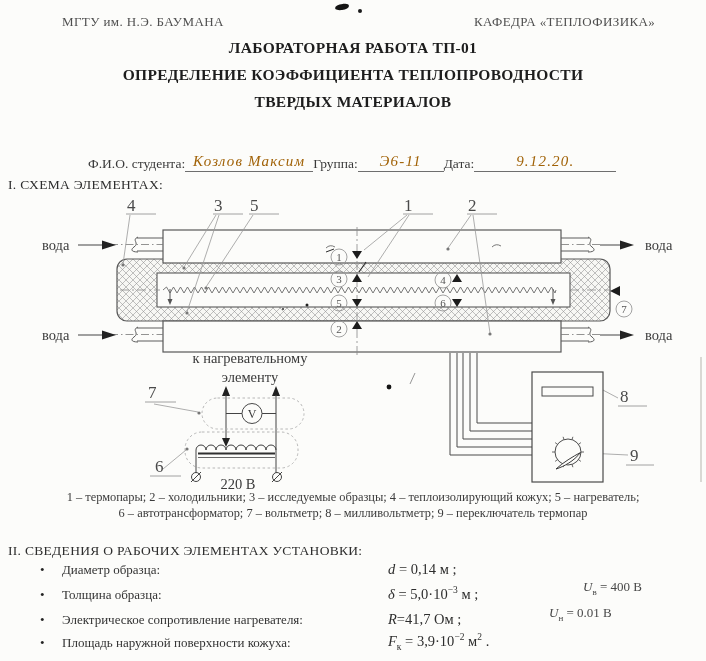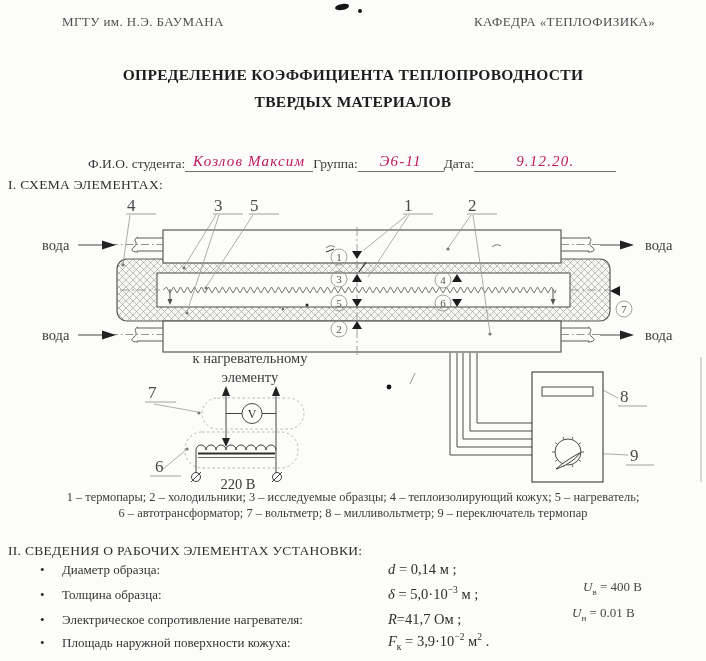--- a/index.html
+++ b/index.html
@@ -6,21 +6,21 @@
   .page{
     position:relative;width:706px;height:661px;margin:0 auto;
     background:#fcfcfa;overflow:hidden;
     font-family:"Liberation Serif","DejaVu Serif",serif;color:#2f2f2f;
   }
   .abs{position:absolute;}
   .org{font-size:13px;color:#4f4f4f;letter-spacing:.4px;}
   .title-line{width:100%;text-align:center;font-weight:bold;font-size:15.5px;color:#1d1d1d;letter-spacing:.3px;}
   .student-row{top:154px;left:88px;font-size:13.5px;color:#3a3a3a;white-space:nowrap;display:flex;align-items:flex-end;}
   .blank{display:inline-block;border-bottom:1.1px solid #6e6e6e;text-align:center;position:relative;height:17px;}
-  .hand{font-style:italic;font-size:15px;color:#be185d;letter-spacing:1.2px;position:relative;top:-1px;white-space:nowrap;}
+  .hand{font-style:italic;font-size:15px;color:#a16207;letter-spacing:1.2px;position:relative;top:-1px;white-space:nowrap;}
   .sec-head{font-size:13.5px;color:#2d2d2d;letter-spacing:.3px;}
   .legend{width:100%;text-align:center;font-size:12.4px;color:#3b3b3b;}
   .item-label{font-size:13px;color:#333;}
   .bullet{font-size:13px;color:#222;}
   .formula{font-size:14.5px;color:#2e2e2e;white-space:nowrap;}
   .fvar{font-style:italic;}
   .formula sub{font-size:9.5px;}
   .formula sup{font-size:9.5px;}
   .side-note{font-size:13px;color:#474747;white-space:nowrap;}
   .side-note .fvar{font-style:italic;}
@@ -33,20 +33,21 @@
 </head>
 <body>
 
 <div class="page">
 
   <div class="abs ink-blob" style="left:335px;top:4px;width:14px;height:6px;transform:rotate(-7deg);"></div>
   <div class="abs ink-dot" style="left:358px;top:9px;width:4px;height:4px;"></div>
 
   <div class="abs org" style="left:474px;top:14px;">КАФЕДРА «ТЕПЛОФИЗИКА»</div>
   <div class="abs org" style="left:62px;top:14px;">МГТУ им. Н.Э. БАУМАНА</div>
+  <div class="abs title-line" style="top:39px;">ЛАБОРАТОРНАЯ РАБОТА ТП-01</div>
   <div class="abs title-line" style="top:66px;">ОПРЕДЕЛЕНИЕ КОЭФФИЦИЕНТА ТЕПЛОПРОВОДНОСТИ</div>
   <div class="abs title-line" style="top:93px;">ТВЕРДЫХ МАТЕРИАЛОВ</div>
 
   <div class="abs student-row">
     <span>Ф.И.О. студента:</span>
     <span class="blank" style="width:128px;"><span class="hand">Козлов Максим</span></span>
     <span>Группа:</span>
     <span class="blank" style="width:86px;"><span class="hand">Э6-11</span></span>
     <span>Дата:</span>
     <span class="blank" style="width:142px;"><span class="hand">9.12.20.</span></span>
@@ -295,16 +296,16 @@
 
   <div class="abs bullet" style="left:40px;top:612px;">•</div>
   <div class="abs item-label" style="left:62px;top:612px;">Электрическое сопротивление нагревателя:</div>
   <div class="abs formula" style="left:388px;top:610px;"><span class="fvar">R</span><sub></sub><span>=41,7</span><sup></sup><span> Ом</span><sup></sup><span> ;</span></div>
 
   <div class="abs bullet" style="left:40px;top:635px;">•</div>
   <div class="abs item-label" style="left:62px;top:635px;">Площадь наружной поверхности кожуха:</div>
   <div class="abs formula" style="left:388px;top:632px;"><span class="fvar">F</span><sub>к</sub><span> = 3,9·10</span><sup>−2</sup><span> м</span><sup>2</sup><span> .</span></div>
 
   <div class="abs side-note" style="left:583px;top:579px;"><span class="fvar">U</span><sub>в</sub><span> = 400 В</span></div>
-  <div class="abs side-note" style="left:572px;top:605px;"><span class="fvar">U</span><sub>н</sub><span> = 0.01 В</span></div>
+  <div class="abs side-note" style="left:549px;top:605px;"><span class="fvar">U</span><sub>н</sub><span> = 0.01 В</span></div>
 
   <div class="abs scan-line" style="left:700px;top:357px;width:2px;height:125px;"></div>
 </div>
 
 </body></html>

